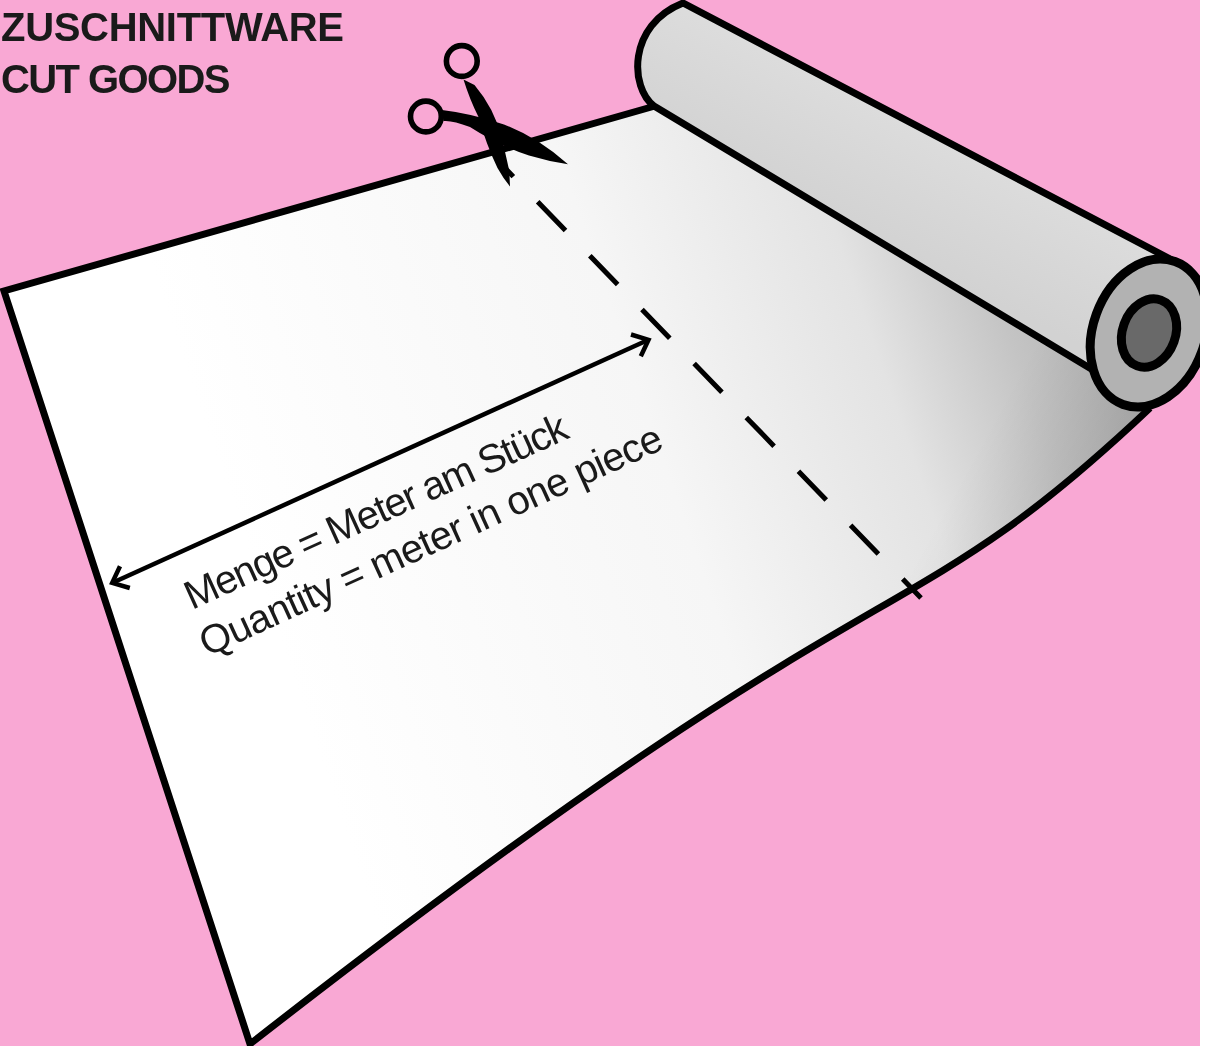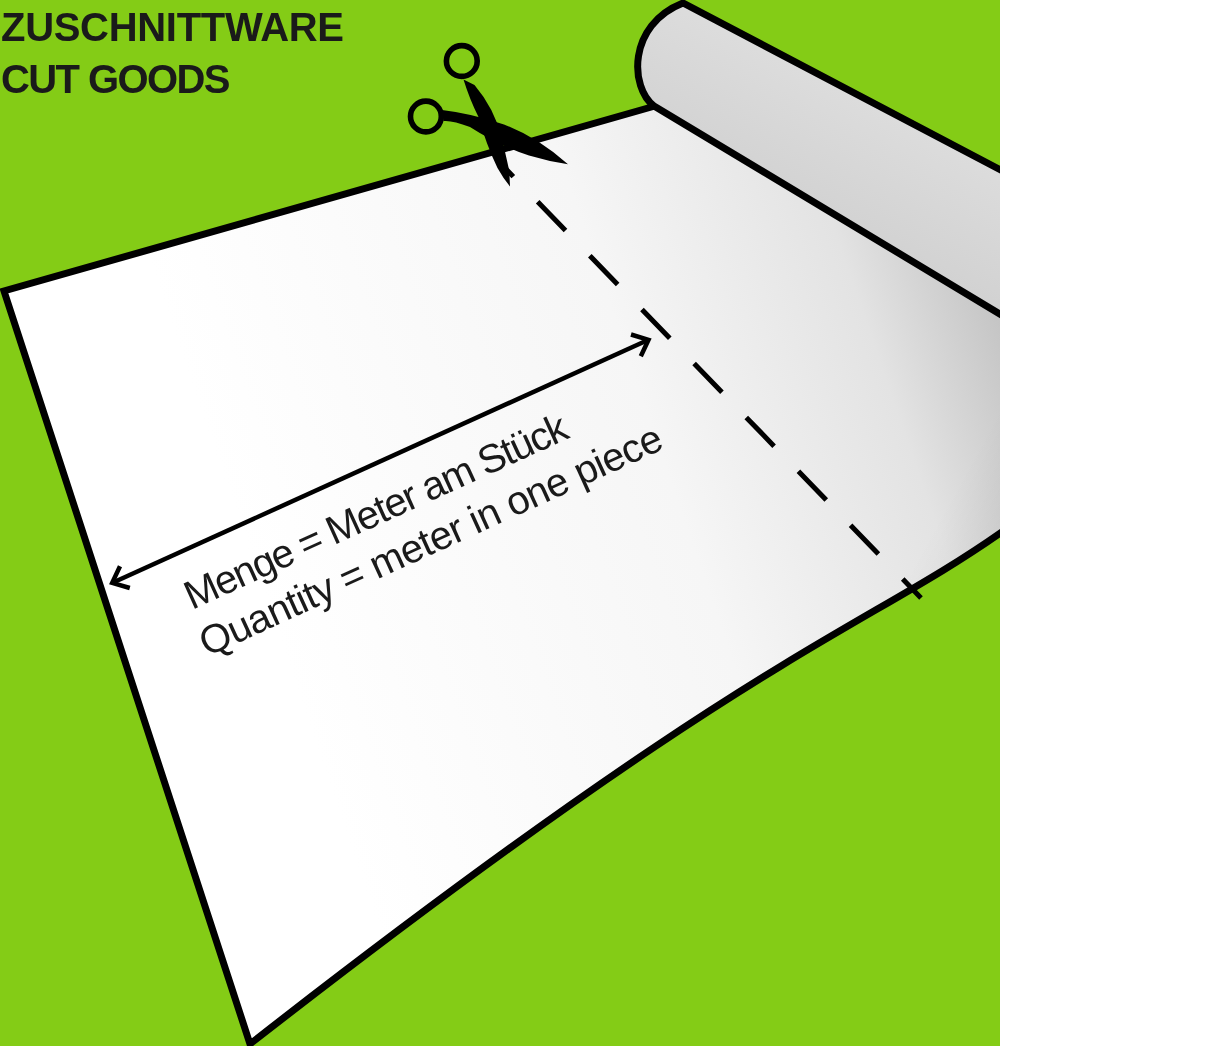--- a/index.html
+++ b/index.html
@@ -1,16 +1,16 @@
 <!DOCTYPE html>
 <html><head>
 <meta charset="utf-8">
 <style>
   html,body{margin:0;padding:0;background:#ffffff;}
-  #stage{position:relative;width:1000px;height:1046px;overflow:hidden;background:#84cc16;
+  #stage{position:relative;width:1200px;height:1046px;overflow:hidden;background:#f9a8d4;
          font-family:"Liberation Sans", sans-serif;}
   svg{position:absolute;left:0;top:0;}
 </style>
 </head>
 <body>
 <div id="stage">
 <svg width="1214" height="1046" viewBox="0 0 1214 1046">
   <defs>
     <linearGradient id="sheetGrad" gradientUnits="userSpaceOnUse" x1="300" y1="700" x2="1130" y2="415">
       <stop offset="0" stop-color="#ffffff"></stop>

